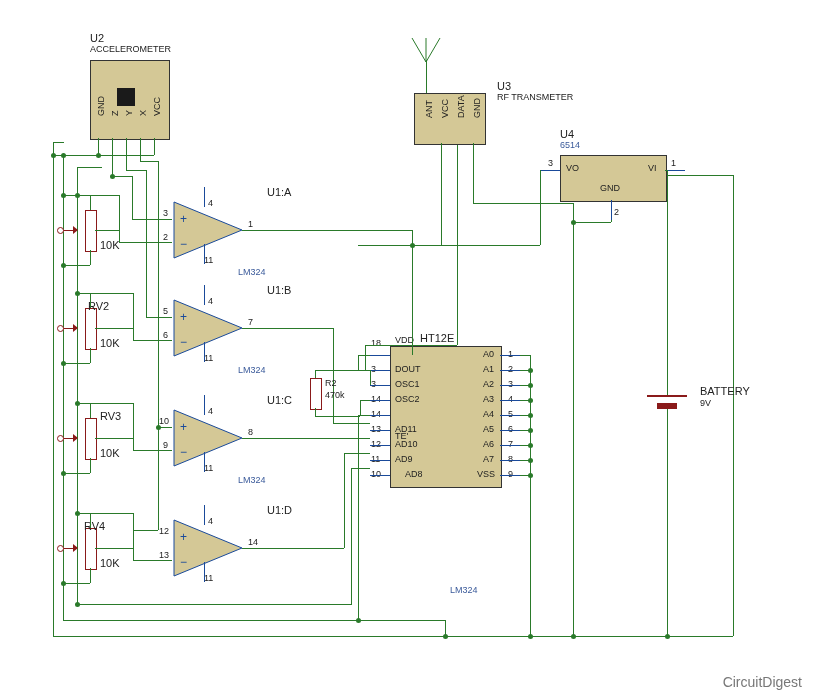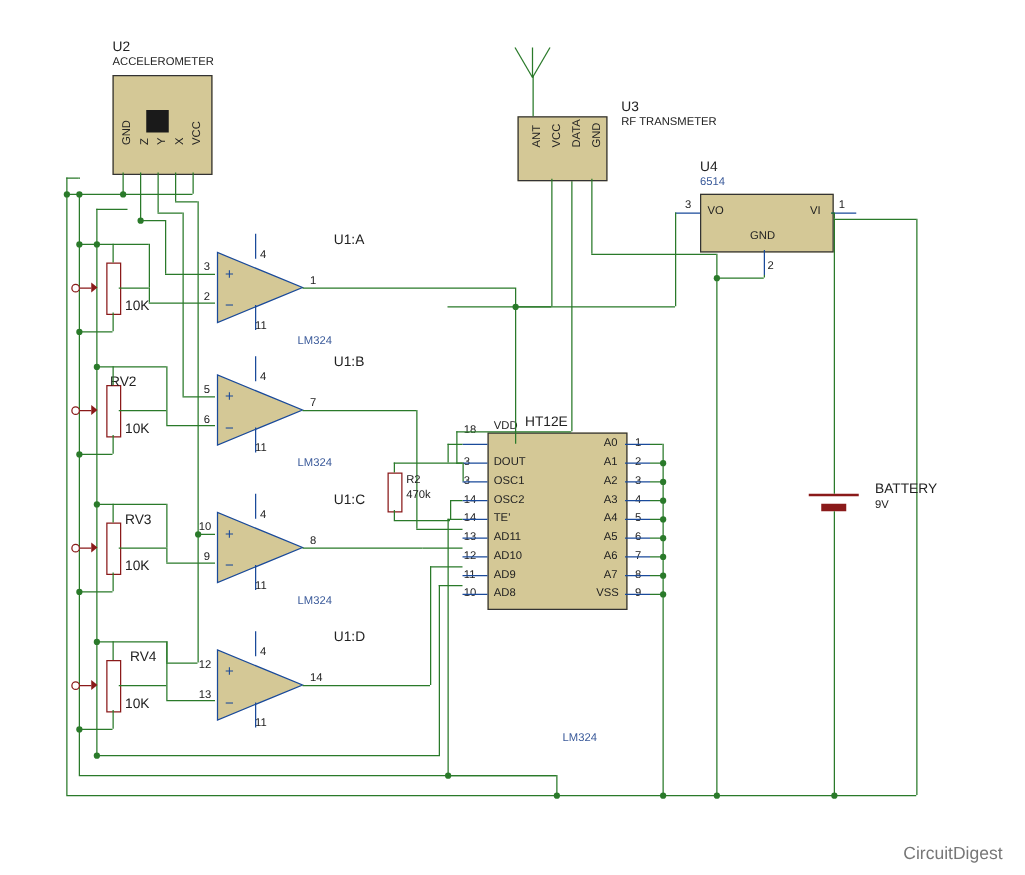--- a/index.html
+++ b/index.html
@@ -116,21 +116,21 @@
 <div class="wire h" style="left:95px;top:438px;width:38px"></div>
 <div class="wire v" style="left:133px;top:438px;height:12px"></div>
 <div class="wire h" style="left:133px;top:450px;width:39px"></div>
 <div class="pot-arrow" style="left:73px;top:434px"></div>
 <div class="wire h" style="left:60px;top:438px;width:13px;background:#8a1a1a"></div>
 <div class="term" style="left:57px;top:435px"></div>
 <div class="junction" style="left:63px;top:473px"></div>
 <div class="junction" style="left:77px;top:403px"></div>
 
 <div class="pot" style="left:85px;top:528px"></div>
-<div class="lbl" style="left:104px;top:520px">RV4</div>
+<div class="lbl" style="left:84px;top:520px">RV4</div>
 <div class="lbl" style="left:100px;top:557px">10K</div>
 <div class="wire v" style="left:90px;top:513px;height:15px"></div>
 <div class="wire v" style="left:90px;top:568px;height:15px"></div>
 <div class="wire h" style="left:63px;top:583px;width:27px"></div>
 <div class="wire h" style="left:77px;top:513px;width:56px"></div>
 <div class="wire v" style="left:133px;top:513px;height:35px"></div>
 <div class="wire h" style="left:95px;top:548px;width:38px"></div>
 <div class="wire v" style="left:133px;top:548px;height:12px"></div>
 <div class="wire h" style="left:133px;top:560px;width:39px"></div>
 <div class="pot-arrow" style="left:73px;top:544px"></div>
@@ -224,29 +224,29 @@
 
 <div class="lbl sm" style="left:371px;top:338px">18</div>
 <div class="lbl sm" style="left:395px;top:335px">VDD</div>
 <div class="lbl sm" style="left:371px;top:364px">3</div>
 <div class="lbl sm" style="left:395px;top:364px">DOUT</div>
 <div class="lbl sm" style="left:371px;top:379px">3</div>
 <div class="lbl sm" style="left:395px;top:379px">OSC1</div>
 <div class="lbl sm" style="left:371px;top:394px">14</div>
 <div class="lbl sm" style="left:395px;top:394px">OSC2</div>
 <div class="lbl sm" style="left:371px;top:409px">14</div>
-<div class="lbl sm" style="left:395px;top:409px">TE'</div>
+<div class="lbl sm" style="left:395px;top:431px">TE'</div>
 <div class="lbl sm" style="left:371px;top:424px">13</div>
 <div class="lbl sm" style="left:395px;top:424px">AD11</div>
 <div class="lbl sm" style="left:371px;top:439px">12</div>
 <div class="lbl sm" style="left:395px;top:439px">AD10</div>
 <div class="lbl sm" style="left:371px;top:454px">11</div>
 <div class="lbl sm" style="left:395px;top:454px">AD9</div>
 <div class="lbl sm" style="left:371px;top:469px">10</div>
-<div class="lbl sm" style="left:395px;top:469px">AD8</div>
+<div class="lbl sm" style="left:405px;top:469px">AD8</div>
 
 <div class="lbl sm" style="left:508px;top:349px">1</div>
 <div class="lbl sm" style="left:483px;top:349px">A0</div>
 <div class="lbl sm" style="left:508px;top:364px">2</div>
 <div class="lbl sm" style="left:483px;top:364px">A1</div>
 <div class="lbl sm" style="left:508px;top:379px">3</div>
 <div class="lbl sm" style="left:483px;top:379px">A2</div>
 <div class="lbl sm" style="left:508px;top:394px">4</div>
 <div class="lbl sm" style="left:483px;top:394px">A3</div>
 <div class="lbl sm" style="left:508px;top:409px">5</div>

